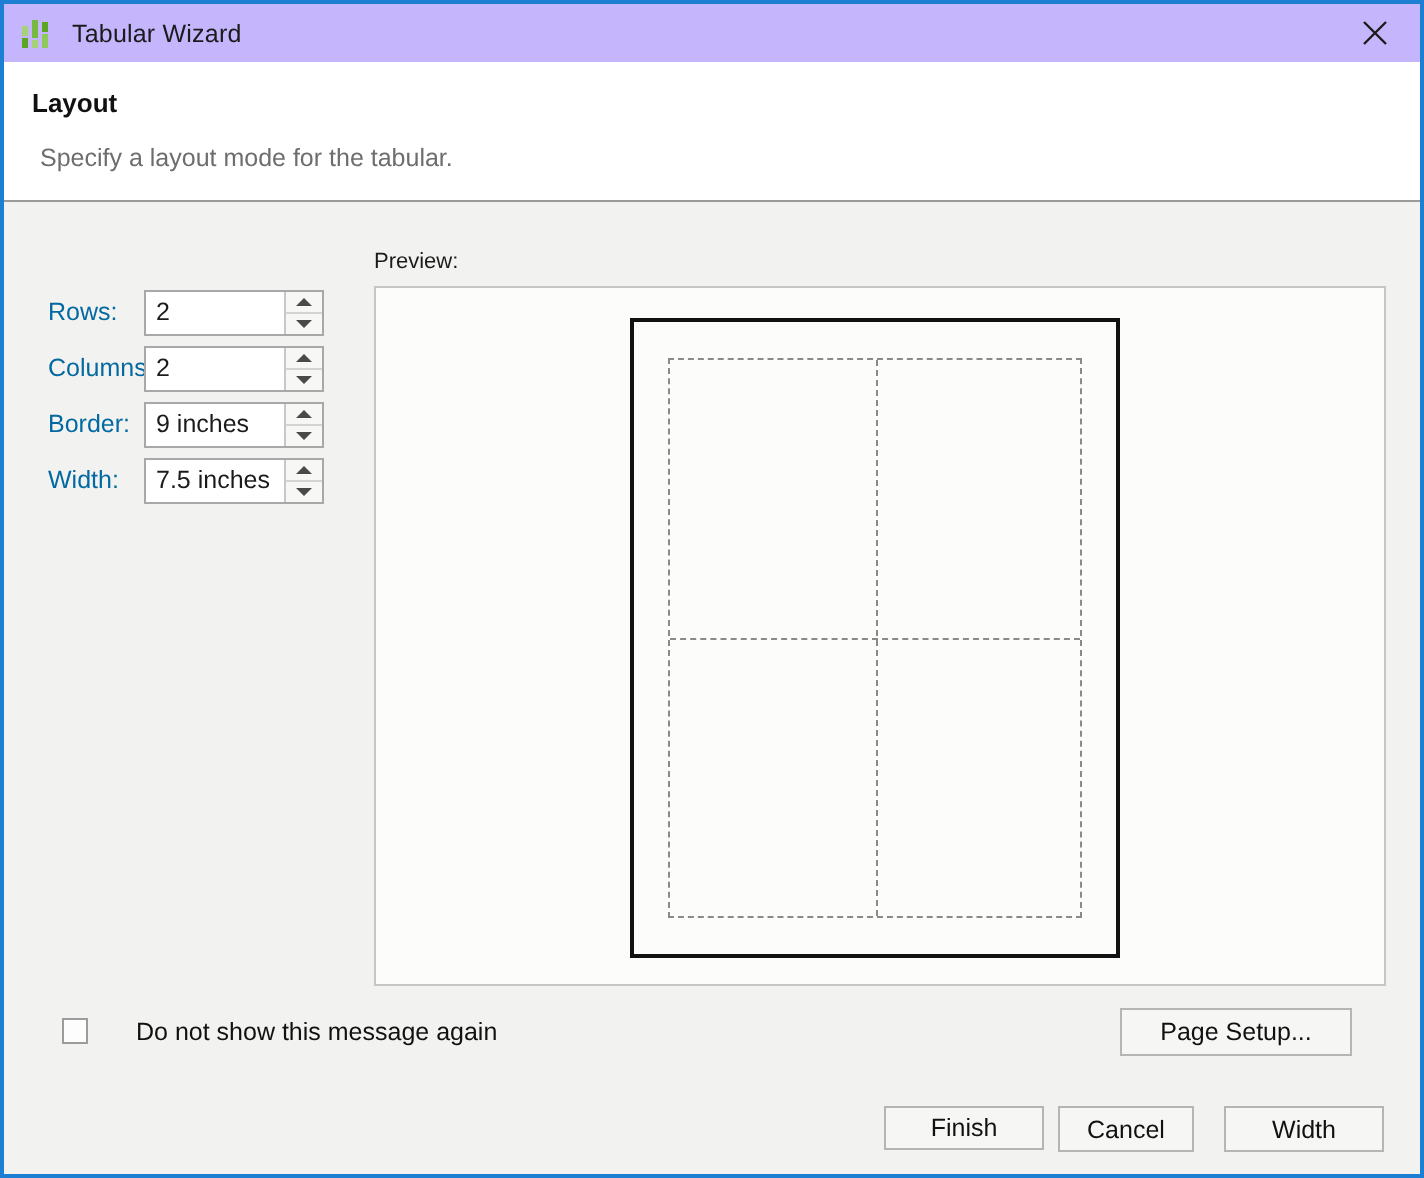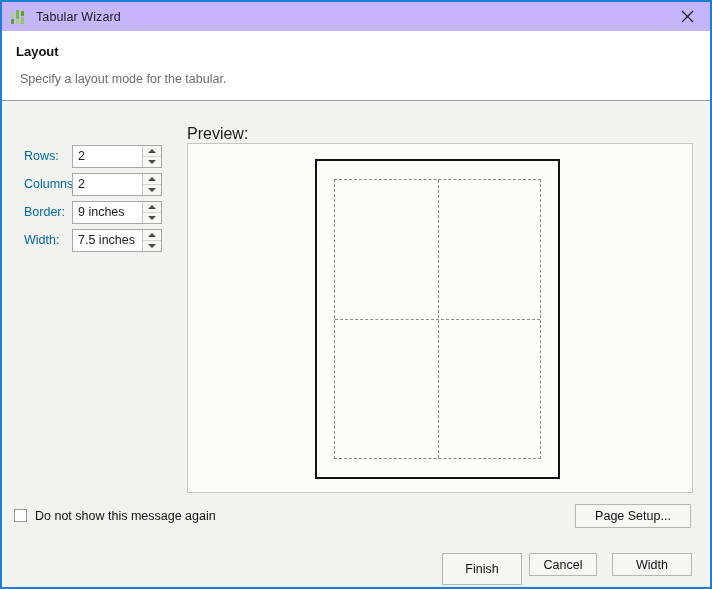--- a/index.html
+++ b/index.html
@@ -166,21 +166,21 @@
     border-left: 4px solid transparent;
     border-right: 4px solid transparent;
   }
   .tri.up   { border-bottom: 4px solid #4a4a4a; }
   .tri.down { border-top: 4px solid #4a4a4a; }
 
   
   .preview-label {
     position: absolute;
     left: 185px; top: 24px;
-    font-size: 16px;
+    font-size: 11px;
     color: #1b1b1b;
   }
   .preview-panel {
     position: absolute;
     left: 185px; top: 42px;
     width: 506px;
     height: 350px;
     box-sizing: border-box;
     border: 1px solid #c6c6c4;
     background: #fcfdfb;
@@ -208,23 +208,24 @@
   }
   .grid-line-h {
     position: absolute;
     left: 0; right: 0;
     border-top: 1px dashed #8a8a8a;
   }
 
   
   .checkbox-row {
     position: absolute;
-    left: 12px; top: 408px;
+    left: 29px; top: 408px;
     display: flex;
     align-items: flex-start;
+    gap: 16px;
   }
   .checkbox-box {
     width: 13px;
     height: 13px;
     box-sizing: border-box;
     border: 1px solid #9c9c9c;
     background: #fdfdfd;
     flex: 0 0 auto;
   }
   .checkbox-label {
@@ -242,22 +243,22 @@
     background: #f6f6f5;
     font-family: "Liberation Sans", sans-serif;
     font-size: 12.5px;
     color: #111111;
     display: flex;
     align-items: center;
     justify-content: center;
     cursor: default;
     white-space: nowrap;
   }
-  .btn-page-setup { left: 558px; top: 403px; width: 116px; height: 24px; margin-left: 15px; }
-  .btn-finish     { left: 440px; top: 452px; width: 80px;  height: 32px; }
+  .btn-page-setup { left: 558px; top: 403px; width: 116px; height: 24px; }
+  .btn-finish     { left: 440px; top: 452px; width: 80px;  height: 22px; }
   .btn-cancel     { left: 527px; top: 452px; width: 68px;  height: 23px; }
   .btn-help       { left: 610px; top: 452px; width: 80px;  height: 23px; }
 </style>
 </head>
 <body>
 
 <div class="window">
 
   <div class="titlebar">
     <span class="app-icon">

